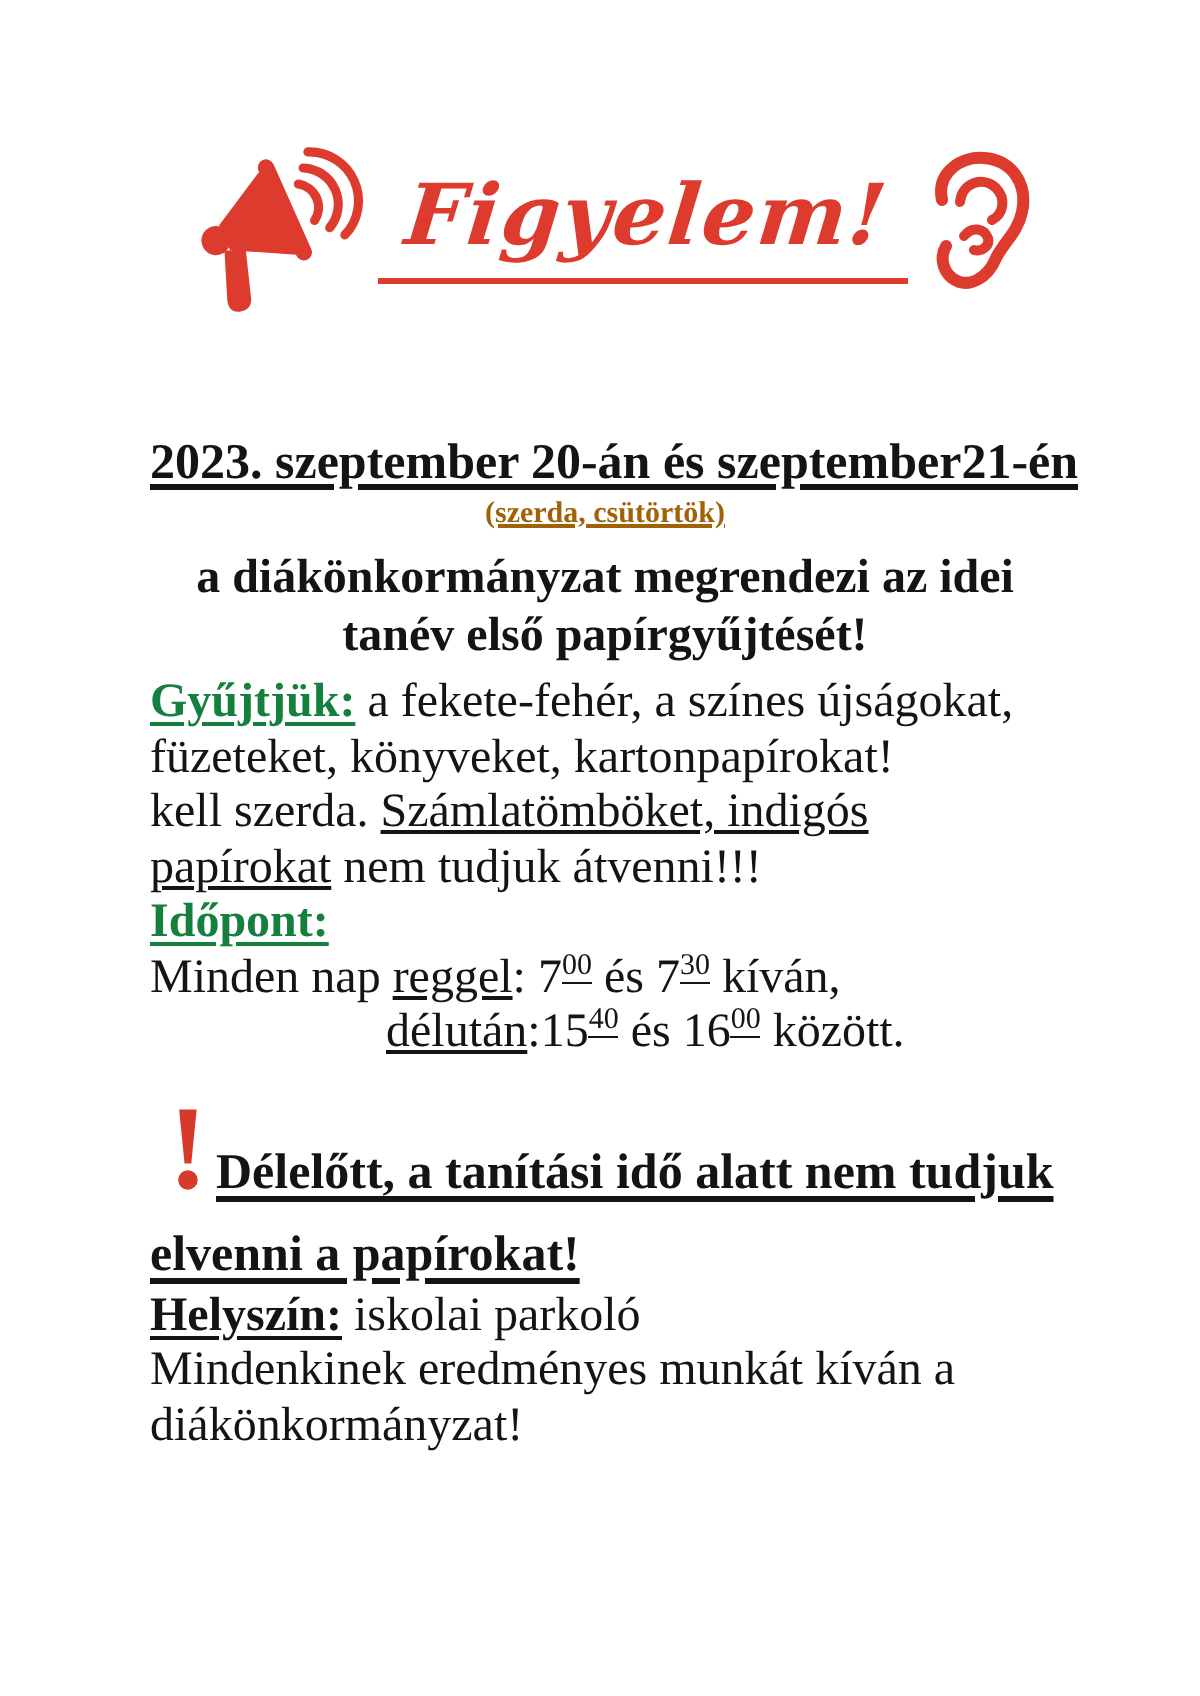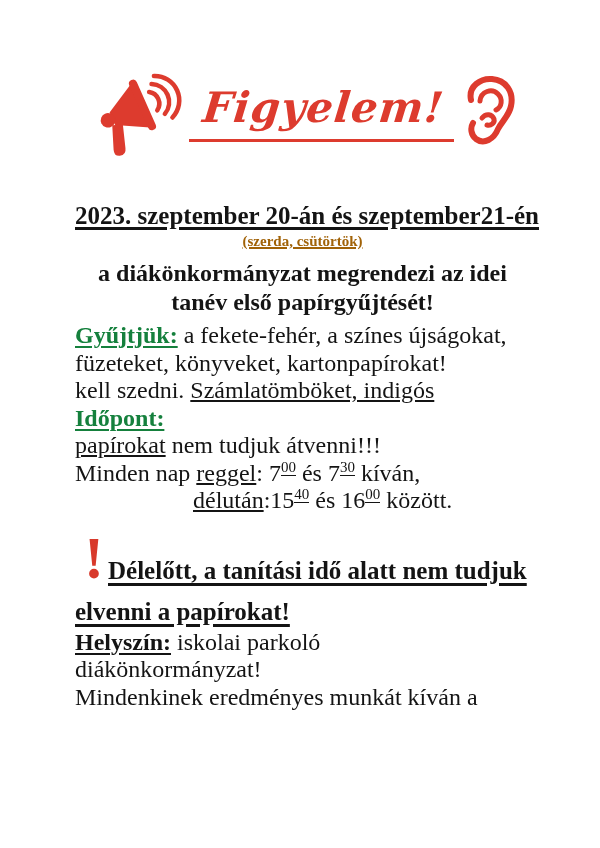--- a/index.html
+++ b/index.html
@@ -27,21 +27,21 @@
   }
   .script {
     font-family: "DejaVu Serif", serif;
     font-style: italic; font-weight: bold;
     font-size: 42px; line-height: 1;
     color: #dd3b2e; letter-spacing: 1px;
     display: inline-block; transform: skewX(-6deg);
   }
   
   .title-line {
-    margin-top: 44px;
+    margin-top: 60px;
     white-space: nowrap;
     font-size: 25px; font-weight: bold;
   }
   .title-line .u { text-decoration: underline; text-decoration-thickness: 2.5px; text-underline-offset: 3px; }
   .days-line {
     margin-top: 3px; text-align: center;
     font-size: 15px; font-weight: bold; color: #a16207;
   }
   .days-line .u { text-decoration: underline; text-decoration-thickness: 1.5px; }
   .announce {
@@ -124,34 +124,34 @@
   <div class="announce">
     <div>a diákönkormányzat megrendezi az idei</div>
     <div>tanév első papírgyűjtését!</div>
   </div>
 
   <div class="bodytext">
 
     <div class="line"><span class="red-label">Gyűjtjük:</span><span> a fekete-fehér, a színes újságokat,</span></div>
     <div class="line">füzeteket, könyveket, kartonpapírokat!</div>
 
-    <div class="line"><span>kell szedni. </span><span class="u-black">Számlatömböket, indigós</span></div>
+    <div class="line"><span>kell szerda. </span><span class="u-black">Számlatömböket, indigós</span></div>
+    <div class="line"><span class="u-black">papírokat</span><span> nem tudjuk átvenni!!!</span></div>
+
     <div class="line"><span class="red-label">Időpont:</span></div>
-
-    <div class="line"><span class="u-black">papírokat</span><span> nem tudjuk átvenni!!!</span></div>
 
     <div class="line"><span>Minden nap </span><span class="u-black">reggel</span><span>: </span><span>7</span><sup class="sup">00</sup><span> és </span><span>7</span><sup class="sup">30</sup><span> kíván,</span></div>
 
     <div class="line indent"><span class="u-black">délután</span><span>:</span><span>15</span><sup class="sup">40</sup><span> és </span><span>16</span><sup class="sup">00</sup><span> között.</span></div>
 
   </div>
 
   <div class="warning">
     <span class="mark">!</span>
     <div class="w-line1"><span class="w-u">Délelőtt, a tanítási idő alatt nem tudjuk</span></div>
     <div class="w-line2"><span class="w-u">elvenni a papírokat!</span></div>
   </div>
 
   <div class="loc-line"><span class="loc-label">Helyszín:</span><span> iskolai parkoló</span></div>
+  <div class="closing">Mindenkinek eredményes munkát kíván a</div>
   <div class="closing">diákönkormányzat!</div>
-  <div class="closing">Mindenkinek eredményes munkát kíván a</div>
 
 </div>
 
 </body></html>

